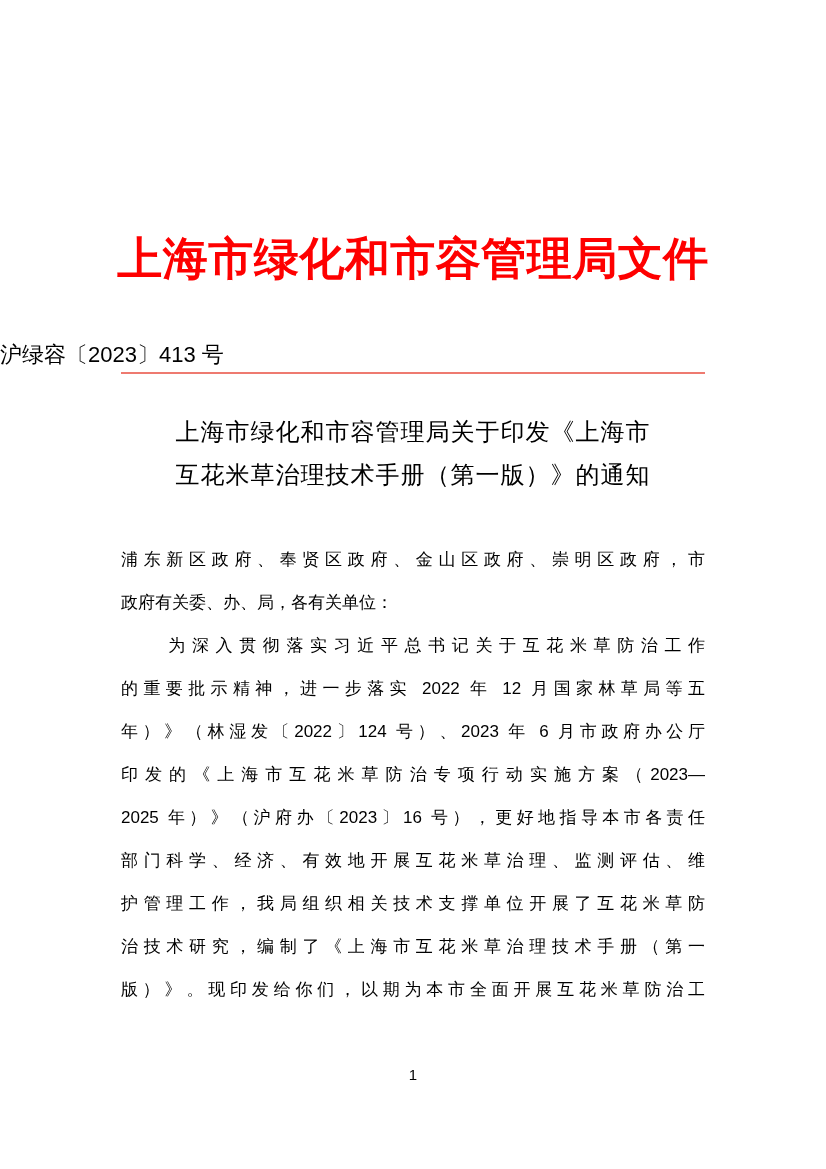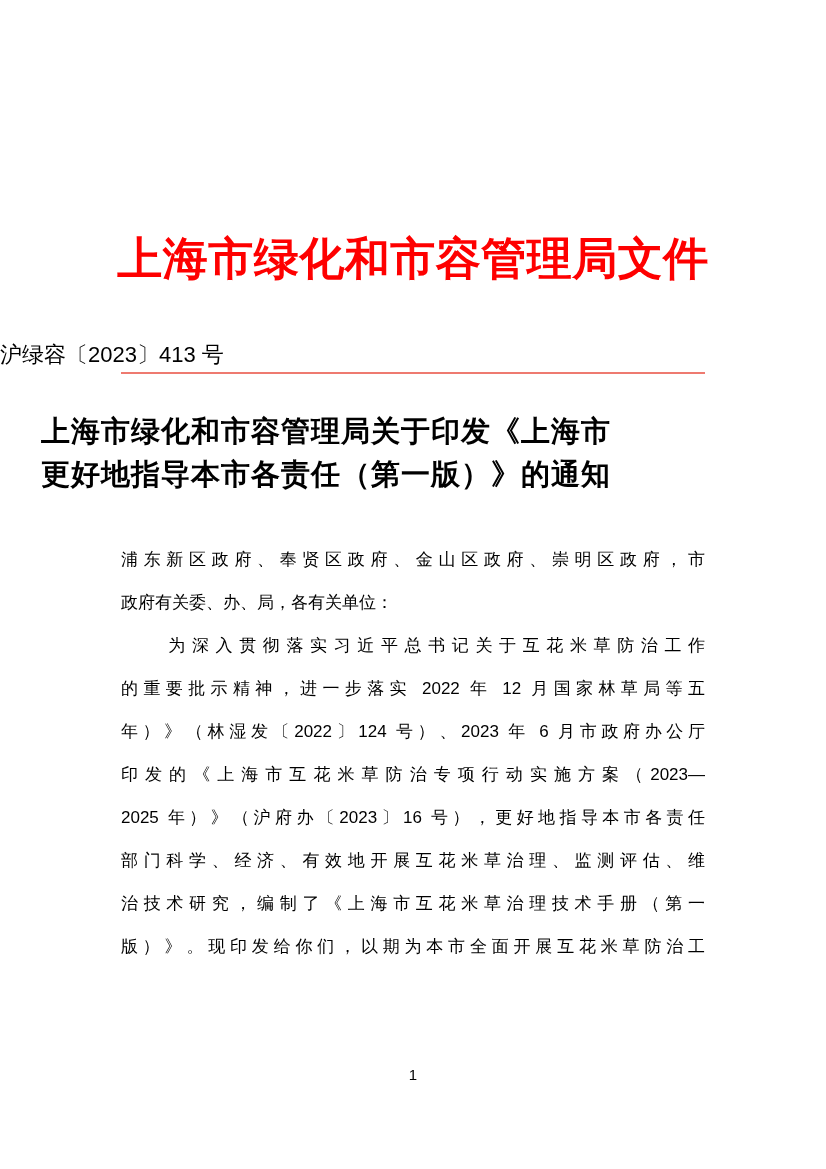--- a/index.html
+++ b/index.html
@@ -47,24 +47,24 @@
     left: 121px;
     width: 584px;
     height: 2px;
     background: var(--divider, #ee7a70);
   }
   .doc-title {
     position: absolute;
     top: 410px;
     left: 41px;
     width: 744px;
-    text-align: left;
-    font-size: 29px;
+    text-align: center;
+    font-size: 24px;
     line-height: 43px;
-    font-weight: bold;
+    font-weight: normal;
     letter-spacing: 1px;
   }
   .doc-title-line {
     height: 43px;
     white-space: nowrap;
     overflow: visible;
   }
   .body-text {
     position: absolute;
     top: 538px;
@@ -100,31 +100,32 @@
 <div class="page">
 
   <div class="org-title">上海市绿化和市容管理局文件</div>
 
   <div class="doc-number">沪绿容〔2023〕413 号</div>
 
   <div class="red-divider"></div>
 
   <div class="doc-title">
     <div class="doc-title-line">上海市绿化和市容管理局关于印发《上海市</div>
-    <div class="doc-title-line">更好地指导本市各责任（第一版）》的通知</div>
+    <div class="doc-title-line">互花米草治理技术手册（第一版）》的通知</div>
   </div>
 
   <div class="body-text">
     <div class="body-line">浦东新区政府、奉贤区政府、金山区政府、崇明区政府，市</div>
     <div class="body-line short">政府有关委、办、局，各有关单位：</div>
     <div class="body-line">　　为深入贯彻落实习近平总书记关于互花米草防治工作</div>
     <div class="body-line">的重要批示精神，进一步落实 2022 年 12 月国家林草局等五</div>
     <div class="body-line">年）》（林湿发〔2022〕124 号）、2023 年 6 月市政府办公厅</div>
     <div class="body-line">印发的《上海市互花米草防治专项行动实施方案（2023—</div>
     <div class="body-line">2025 年）》（沪府办〔2023〕16 号），更好地指导本市各责任</div>
     <div class="body-line">部门科学、经济、有效地开展互花米草治理、监测评估、维</div>
+    <div class="body-line">护管理工作，我局组织相关技术支撑单位开展了互花米草防</div>
     <div class="body-line">治技术研究，编制了《上海市互花米草治理技术手册（第一</div>
     <div class="body-line">版）》。现印发给你们，以期为本市全面开展互花米草防治工</div>
   </div>
 
   <div class="page-number">1</div>
 
 </div>
 
 </body></html>

